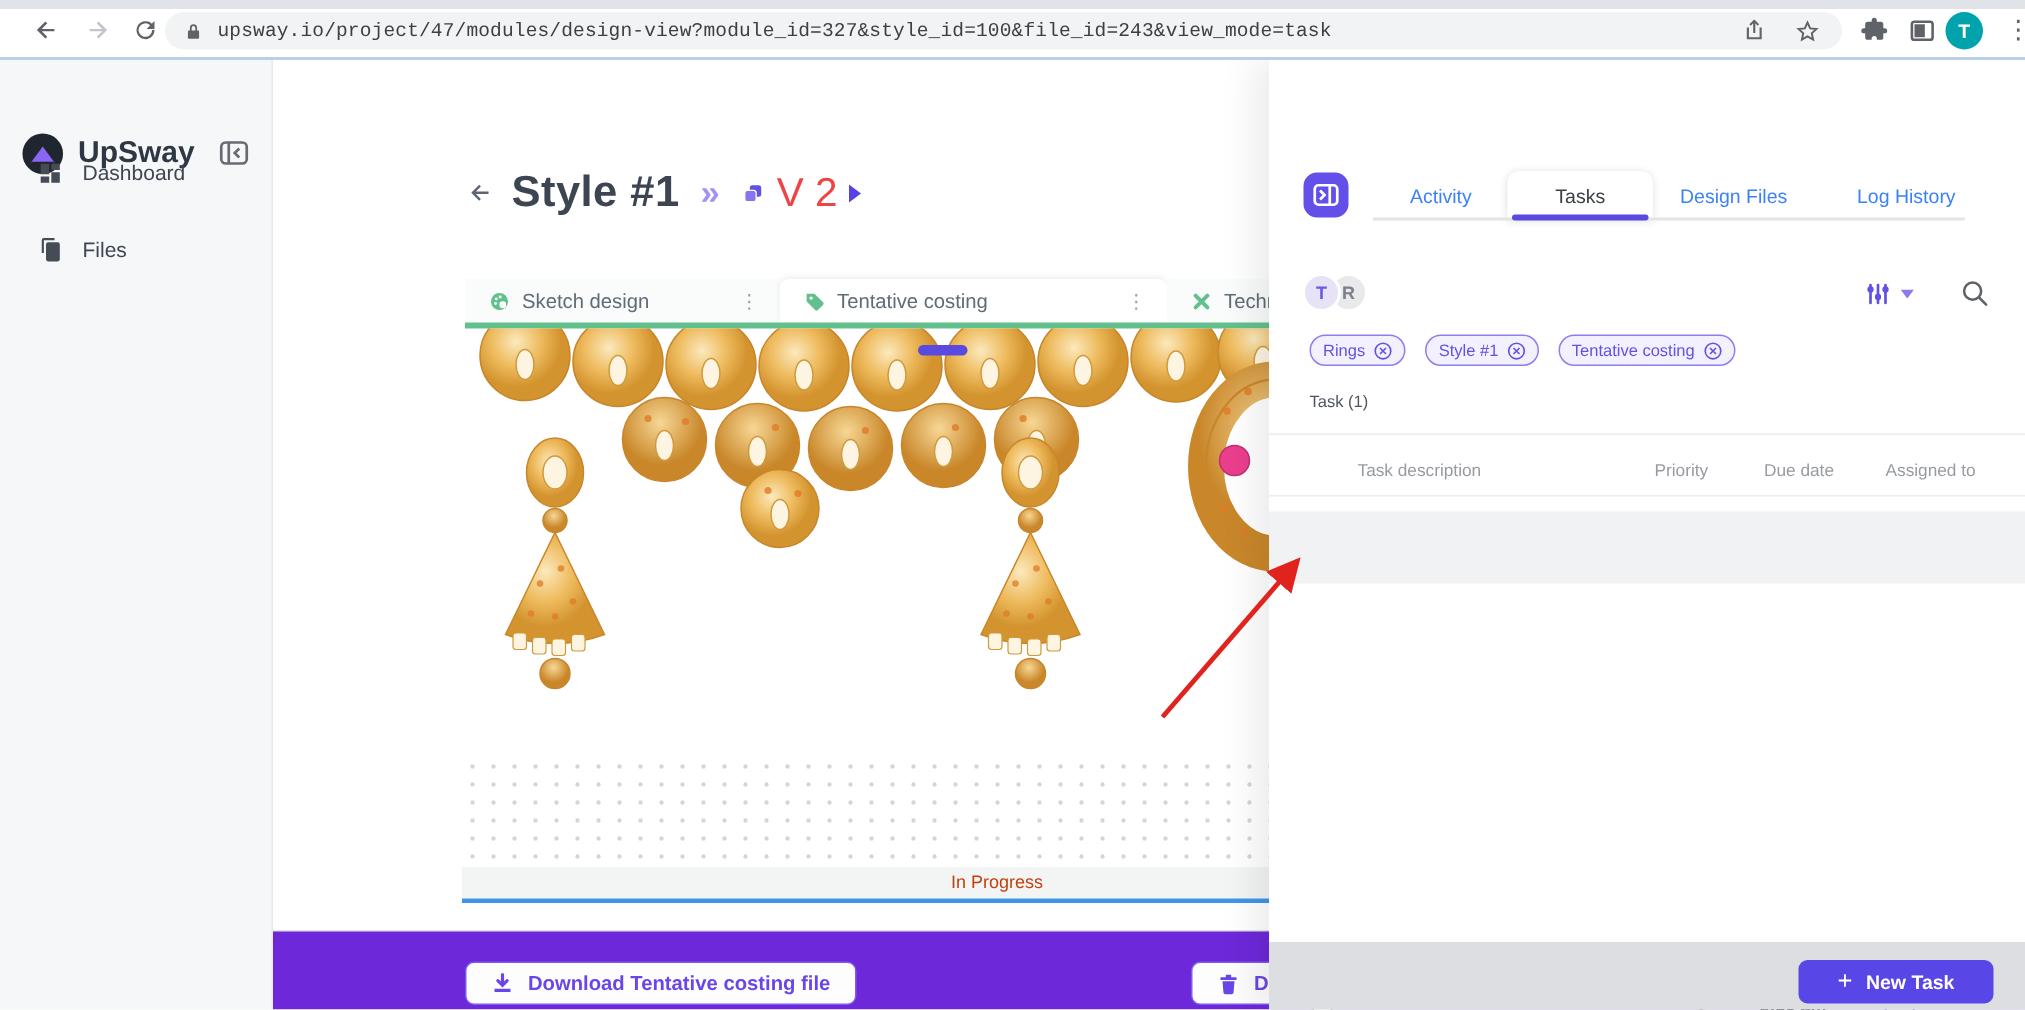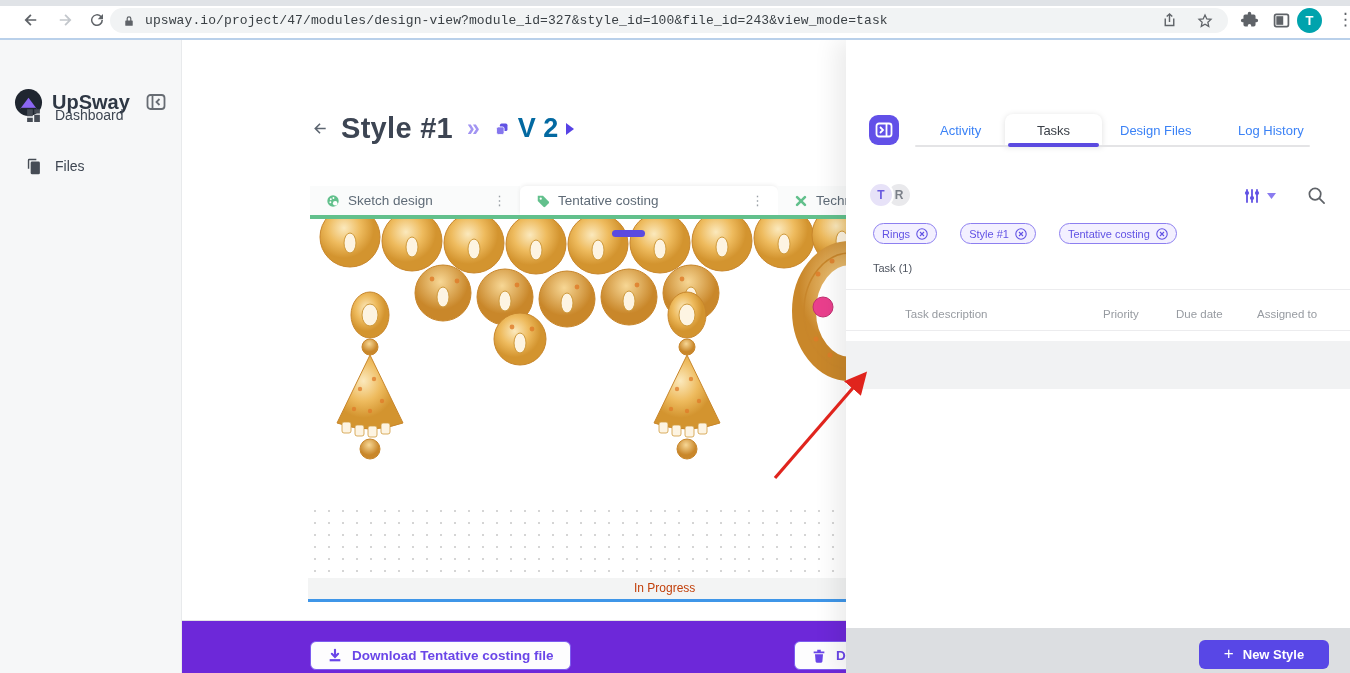--- a/index.html
+++ b/index.html
@@ -20,21 +20,21 @@
   .brand-name { font-size:20px; font-weight:bold; color:#2e3744; margin-left:9px; }
   .collapse-btn { position:absolute; left:146px; top:53px; cursor:pointer; }
   .nav-item { position:absolute; left:0; width:182px; height:34px; display:flex; align-items:center; padding-left:25px; cursor:pointer; color:#3e4652; font-size:14px; }
   .nav-item .ni-ico { width:17px; height:17px; margin-right:13px; }
 
   
   .main { position:absolute; left:182px; top:40px; width:1168px; height:633px; background:#fff; z-index:1; overflow:hidden; }
   .title-row { position:absolute; left:130px; top:72px; display:flex; align-items:center; }
   .page-title { font-size:29px; font-weight:800; color:#3d4553; letter-spacing:.3px; margin:0 14px 0 12px; }
   .title-sep { font-size:23px; font-weight:bold; color:#a294f2; margin-right:14px; }
-  .version-label { font-size:27px; font-weight:700; color:#0369a1; margin:0 8px; }
+  .version-label { font-size:27px; font-weight:400; color:#ef4444; margin:0 8px; }
   .caret-right { width:0; height:0; border-top:6px solid transparent; border-bottom:6px solid transparent; border-left:8px solid #5742e5; cursor:pointer; }
 
   .tabs-row { position:absolute; left:128px; top:146px; display:flex; height:29px; }
   .ftab { display:flex; align-items:center; padding:0 10px; font-size:13.5px; color:#5f6b77; background:#fafbfb; cursor:pointer; }
   .ftab.active { background:#fff; border-radius:6px 6px 0 0; box-shadow:0 -1px 4px rgba(0,0,0,.07); }
   .ftab .tico { width:14px; height:14px; margin:0 8px 0 6px; }
   .ftab .tdots { margin-left:auto; color:#9aa0a6; font-size:13px; padding:0 4px; cursor:pointer; }
   .green-line { position:absolute; left:128px; top:175px; width:1040px; height:4px; background:#62c08c; }
 
   .jewel-stage { position:absolute; left:0; top:179px; width:690px; height:266px; }
@@ -52,21 +52,21 @@
 
   
   .panel { position:absolute; left:846px; top:40px; width:504px; height:633px; background:#fff; box-shadow:-10px 0 22px rgba(0,0,0,.08); z-index:10; }
   .panel-collapse { position:absolute; left:23px; top:75px; width:30px; height:30px; border-radius:9px; background:#6250e8; display:flex; align-items:center; justify-content:center; cursor:pointer; }
   .ptab { position:absolute; top:83px; font-size:13px; color:#3b82f6; cursor:pointer; }
   .ptab-card { position:absolute; left:159px; top:74px; width:97px; height:32px; background:#fff; border-radius:8px 8px 0 0; box-shadow:0 1px 6px rgba(0,0,0,.13); display:flex; align-items:center; justify-content:center; font-size:13px; color:#3b4048; cursor:pointer; }
   .ptabs-underline { position:absolute; left:69px; top:105px; width:395px; height:2px; background:#e4e4e6; border-radius:2px; }
   .ptabs-active-line { position:absolute; left:162px; top:103px; width:91px; height:4px; background:#5b4ae0; border-radius:2px; }
 
   .avatar-sm { width:26px; height:26px; border-radius:50%; border:2px solid #fff; display:flex; align-items:center; justify-content:center; font-size:12px; font-weight:bold; cursor:pointer; }
-  .chip { display:inline-flex; align-items:center; height:21px; padding:0 8px; border:1px solid #8d7ff0; border-radius:11px; background:#f3f0ff; color:#6152e4; font-size:11px; margin-right:23px; cursor:pointer; }
+  .chip { display:inline-flex; align-items:center; height:21px; padding:0 8px; border:1px solid #8d7ff0; border-radius:11px; background:#f3f0ff; color:#6152e4; font-size:11px; margin-right:13px; cursor:pointer; }
   .chip svg { margin-left:6px; }
   .p-divider { position:absolute; left:0; width:504px; height:1px; background:#ececee; }
   .col-head { position:absolute; top:268px; font-size:11.5px; color:#979ba1; }
 
   .task-row { position:absolute; left:0; top:301px; width:504px; height:48px; background:#f1f2f3; cursor:pointer; }
   .task-check { position:absolute; left:26px; top:316px; width:19px; height:19px; border-radius:50%; border:1.5px solid #b6b9be; background:#fff; cursor:pointer; }
   .task-name { position:absolute; left:57px; top:318px; font-size:13.5px; color:#585d66; }
   .prio-circle { position:absolute; left:281px; top:318px; width:14px; height:14px; border-radius:50%; background:#515257; }
   .due-day { position:absolute; left:327px; top:309px; font-size:11px; color:#8f939a; }
   .due-time { position:absolute; left:327px; top:322px; font-size:12px; font-weight:bold; color:#3e444d; }
@@ -405,21 +405,21 @@
     <span class="prio-circle"></span>
     <span class="due-day">Today</span>
     <span class="due-time">5:30 am</span>
     <div class="task-avatar">T</div>
     <span class="row-dots">•••</span>
   </div>
 
   <div class="panel-footer">
     <div class="btn-primary">
       <span class="plus">+</span>
-      <span>New Style</span>
+      <span>New Task</span>
     </div>
   </div>
 </div>
 
 <svg class="arrow-overlay" viewBox="0 0 140 140">
   <defs>
       <marker id="ah" markerWidth="9" markerHeight="9" refX="6" refY="3.5" orient="auto">
         <path d="M0 0l7 3.5L0 7z" fill="#e0241d"></path>
       </marker>
     </defs>

